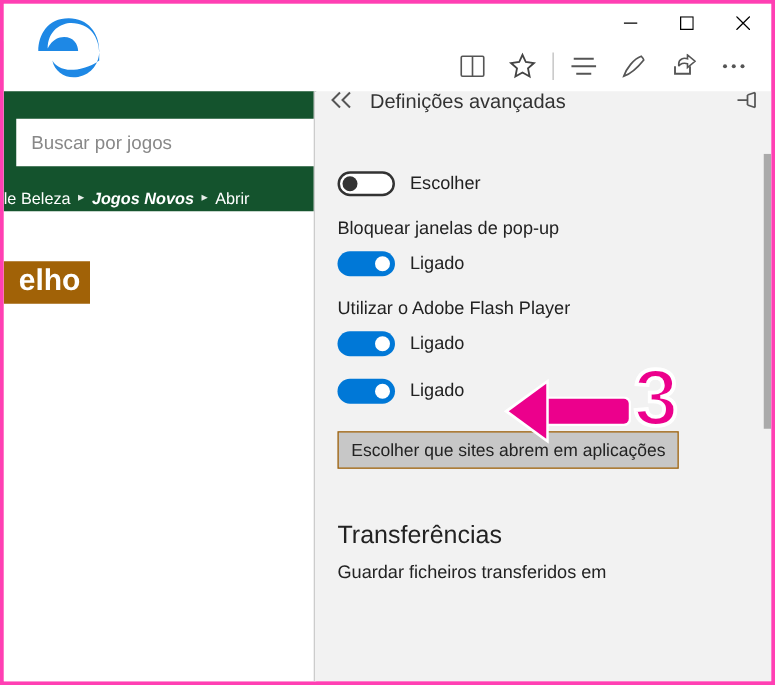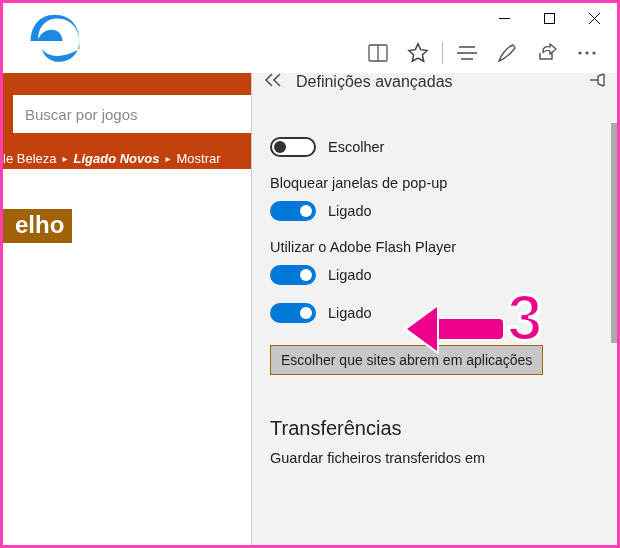--- a/index.html
+++ b/index.html
@@ -73,21 +73,21 @@
   .page {
     position: absolute;
     top: 70px;
     left: 0;
     width: 250px;
     height: 478px;
     background: #fff;
   }
   .page-top {
     height: 96px;
-    background: #c2410c;
+    background: #14532d;
     position: relative;
   }
   .search-box {
     position: absolute;
     top: 22px;
     left: 10px;
     right: -8px;
     height: 38px;
     background: #fff;
     font-size: 15px;
@@ -352,23 +352,23 @@
   </div>
 
   <div class="page">
     <div class="page-top">
       <div class="search-box">
         <span>Buscar por jogos</span>
       </div>
       <div class="nav-row">
         <span class="nav-item">le Beleza</span>
         <span class="chev">▸</span>
-        <span class="nav-item active">Ligado Novos</span>
+        <span class="nav-item active">Jogos Novos</span>
         <span class="chev">▸</span>
-        <span class="nav-item">Mostrar</span>
+        <span class="nav-item">Abrir</span>
       </div>
     </div>
     <div class="badge">elho</div>
   </div>
 
   <div class="panel">
     <div class="panel-header">
       <span>
         <svg width="18" height="14" viewBox="0 0 18 14">
             <path d="M8 1 L2 7 L8 13 M16 1 L10 7 L16 13" fill="none" stroke="#555" stroke-width="1.6"></path>

